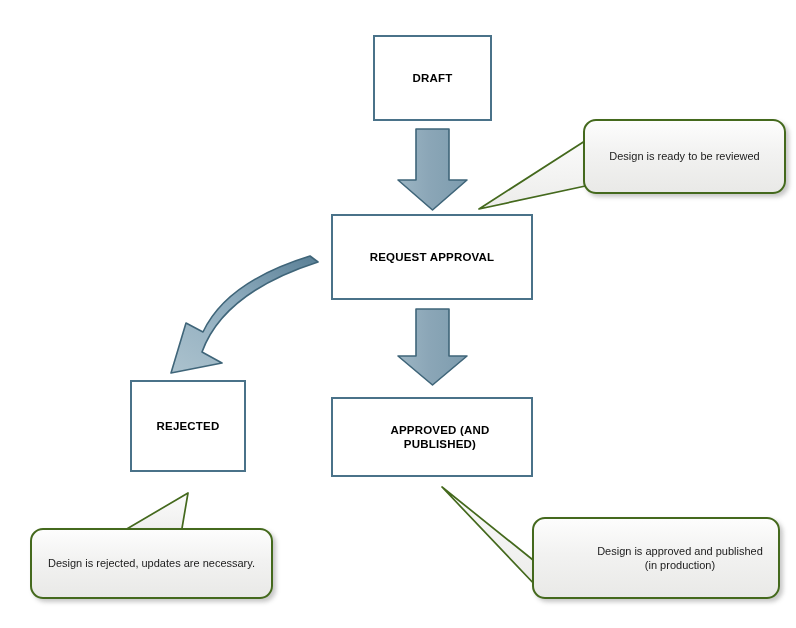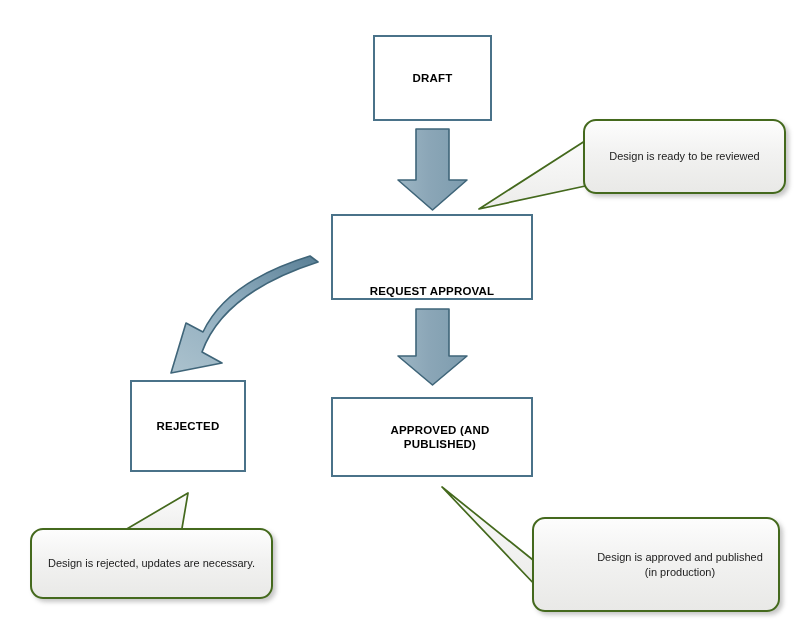--- a/index.html
+++ b/index.html
@@ -41,21 +41,21 @@
   .proc-box .proc-label {
     font-size: 11.5px;
     font-weight: bold;
     color: #000000;
     letter-spacing: 0.2px;
     line-height: 1.25;
     padding: 0 6px;
   }
 
   #box-draft      { left: 373px; top: 35px;  width: 119px; height: 86px; }
-  #box-request    { left: 331px; top: 214px; width: 202px; height: 86px; align-items: flex-end; }
+  #box-request    { left: 331px; top: 214px; width: 202px; height: 86px; }
   #box-rejected   { left: 130px; top: 380px; width: 116px; height: 92px; }
   #box-approved   { left: 331px; top: 397px; width: 202px; height: 80px; padding-left: 16px; }
 
   
   .callout {
     position: absolute;
     box-sizing: border-box;
     border: 2px solid #44691d;
     border-radius: 13px;
     background: linear-gradient(to bottom, #fdfdfd 0%, #f2f2f1 45%, #e9e9e7 100%);
@@ -67,21 +67,21 @@
   }
   .callout .callout-text {
     font-size: 11px;
     color: #1b1b1b;
     line-height: 1.3;
     padding: 0 10px;
   }
 
   #callout-review   { left: 583px; top: 119px; width: 203px; height: 75px; }
   #callout-rejected { left: 30px;  top: 528px; width: 243px; height: 71px; }
-  #callout-approved { left: 532px; top: 517px; width: 248px; height: 95px; padding-left: 48px; }
+  #callout-approved { left: 532px; top: 517px; width: 248px; height: 82px; padding-left: 48px; }
 </style>
 </head>
 <body>
 
 <div id="canvas">
 
   <svg id="vector-layer" viewBox="0 0 796 628" xmlns="http://www.w3.org/2000/svg">
     <defs>
       <linearGradient id="arrowGradV" x1="0" y1="0" x2="1" y2="0">
         <stop offset="0%" stop-color="#9db6c4"></stop>

